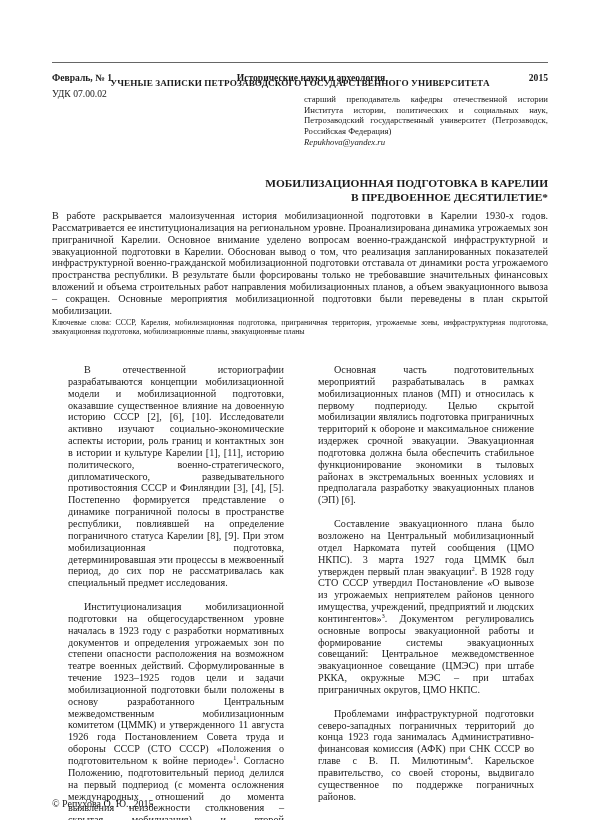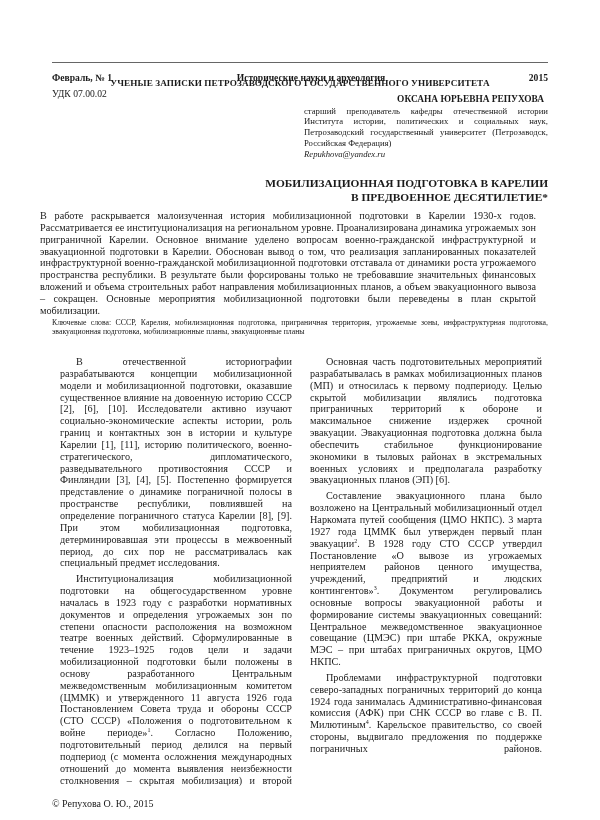--- a/index.html
+++ b/index.html
@@ -28,72 +28,71 @@
       font-size: 8.7px; line-height: 10.7px;
     }
     .author-name { text-align: right; font-weight: bold; font-size: 9.4px; margin-bottom: 1px; padding-right: 4px; }
     .author-aff { text-align: justify; padding-left: 0; }
     .author-email { font-style: italic; }
     .article-title {
       position: absolute; top: 176px; left: 52px; width: 496px;
       text-align: right; font-weight: bold; font-size: 11.4px; line-height: 14px;
     }
     .abstract {
-      position: absolute; top: 210px; left: 40px; width: 496px;
+      position: absolute; top: 210px; left: 52px; width: 496px;
       font-size: 10.2px; line-height: 11.85px; text-align: justify;
       text-align-last: left;
     }
     .keywords {
       position: absolute; top: 318px; left: 52px; width: 496px;
       font-size: 7.8px; line-height: 9.4px; text-align: justify; text-align-last: left;
     }
     .column {
       position: absolute; top: 352px; width: 240px;
       font-size: 10.2px; line-height: 11.85px; text-align: justify;
     }
     .column.left { left: 56px; }
     .column.right { left: 306px; }
-    .column p { margin: 4px; text-indent: 16px; }
+    .column p { margin: 12px; text-indent: 16px; }
     .column p.cont { text-indent: 0; }
     .column p.last-line-justify { text-align-last: justify; }
     sup { font-size: 6px; line-height: 0; vertical-align: super; }
     .copyright {
       position: absolute; top: 798px; left: 52px; font-size: 10px;
     }
   </style>
 </head>
 <body>
 
 <div class="journal-title">УЧЕНЫЕ ЗАПИСКИ ПЕТРОЗАВОДСКОГО ГОСУДАРСТВЕННОГО УНИВЕРСИТЕТА</div>
 <div class="rule"></div>
 <div class="issue-row">
   <span class="left">Февраль, № 1</span>
   <span class="center">Исторические науки и археология</span>
   <span class="right">2015</span>
 </div>
 <div class="udk">УДК 07.00.02</div>
 
 <div class="author-block">
-  <div class="author-name">ОКСАНА ЮРЬЕВНА РЕПУХОВА</div>
   <div class="author-aff">старший преподаватель кафедры отечественной истории Института истории, политических и социальных наук, Петрозаводский государственный университет (Петрозаводск, Российская Федерация)</div>
   <div class="author-email">Repukhova@yandex.ru</div>
 </div>
 
 <div class="article-title">
   <div>МОБИЛИЗАЦИОННАЯ ПОДГОТОВКА В КАРЕЛИИ</div>
   <div>В ПРЕДВОЕННОЕ ДЕСЯТИЛЕТИЕ*</div>
 </div>
 
 <div class="abstract">В работе раскрывается малоизученная история мобилизационной подготовки в Карелии 1930-х годов. Рассматривается ее институционализация на региональном уровне. Проанализирована динамика угрожаемых зон приграничной Карелии. Основное внимание уделено вопросам военно-гражданской инфраструктурной и эвакуационной подготовки в Карелии. Обоснован вывод о том, что реализация запланированных показателей инфраструктурной военно-гражданской мобилизационной подготовки отставала от динамики роста угрожаемого пространства республики. В результате были форсированы только не требовавшие значительных финансовых вложений и объема строительных работ направления мобилизационных планов, а объем эвакуационного вывоза – сокращен. Основные мероприятия мобилизационной подготовки были переведены в план скрытой мобилизации.</div>
 <div class="keywords">Ключевые слова: СССР, Карелия, мобилизационная подготовка, приграничная территория, угрожаемые зоны, инфраструктурная подготовка, эвакуационная подготовка, мобилизационные планы, эвакуационные планы</div>
 
 <div class="column left">
   <p>В отечественной историографии разрабатываются концепции мобилизационной модели и мобилизационной подготовки, оказавшие существенное влияние на довоенную историю СССР [2], [6], [10]. Исследователи активно изучают социально-экономические аспекты истории, роль границ и контактных зон в истории и культуре Карелии [1], [11], историю политического, военно-стратегического, дипломатического, разведывательного противостояния СССР и Финляндии [3], [4], [5]. Постепенно формируется представление о динамике пограничной полосы в пространстве республики, повлиявшей на определение пограничного статуса Карелии [8], [9]. При этом мобилизационная подготовка, детерминировавшая эти процессы в межвоенный период, до сих пор не рассматривалась как специальный предмет исследования.</p>
   <p class="last-line-justify"><span>Институционализация мобилизационной подготовки на общегосударственном уровне началась в 1923 году с разработки нормативных документов и определения угрожаемых зон по степени опасности расположения на возможном театре военных действий. Сформулированные в течение 1923–1925 годов цели и задачи мобилизационной подготовки были положены в основу разработанного Центральным межведомственным мобилизационным комитетом (ЦММК) и утвержденного 11 августа 1926 года Постановлением Совета труда и обороны СССР (СТО СССР) «Положения о подготовительном к войне периоде»</span><sup>1</sup><span>. Согласно Положению, подготовительный период делился на первый подпериод (с момента осложнения международных отношений до момента выявления неизбежности столкновения – скрытая мобилизация) и второй</span></p>
 </div>
 
 <div class="column right">
   <p>Основная часть подготовительных мероприятий разрабатывалась в рамках мобилизационных планов (МП) и относилась к первому подпериоду. Целью скрытой мобилизации являлись подготовка приграничных территорий к обороне и максимальное снижение издержек срочной эвакуации. Эвакуационная подготовка должна была обеспечить стабильное функционирование экономики в тыловых районах в экстремальных военных условиях и предполагала разработку эвакуационных планов (ЭП) [6].</p>
   <p><span>Составление эвакуационного плана было возложено на Центральный мобилизационный отдел Наркомата путей сообщения (ЦМО НКПС). 3 марта 1927 года ЦММК был утвержден первый план эвакуации</span><sup>2</sup><span>. В 1928 году СТО СССР утвердил Постановление «О вывозе из угрожаемых неприятелем районов ценного имущества, учреждений, предприятий и людских контингентов»</span><sup>3</sup><span>. Документом регулировались основные вопросы эвакуационной работы и формирование системы эвакуационных совещаний: Центральное межведомственное эвакуационное совещание (ЦМЭС) при штабе РККА, окружные МЭС – при штабах приграничных округов, ЦМО НКПС.</span></p>
-  <p class="last-line-justify"><span>Проблемами инфраструктурной подготовки северо-западных пограничных территорий до конца 1924 года занималась Административно-финансовая комиссия (АФК) при СНК СССР во главе с В. П. Милютиным</span><sup>4</sup><span>. Карельское правительство, со своей стороны, выдвигало предложения по поддержке пограничных районов.</span></p>
+  <p class="last-line-justify"><span>Проблемами инфраструктурной подготовки северо-западных пограничных территорий до конца 1923 года занималась Административно-финансовая комиссия (АФК) при СНК СССР во главе с В. П. Милютиным</span><sup>4</sup><span>. Карельское правительство, со своей стороны, выдвигало существенное по поддержке пограничных районов.</span></p>
 </div>
 
 <div class="copyright">© Репухова О. Ю., 2015</div>
 
 </body></html>

